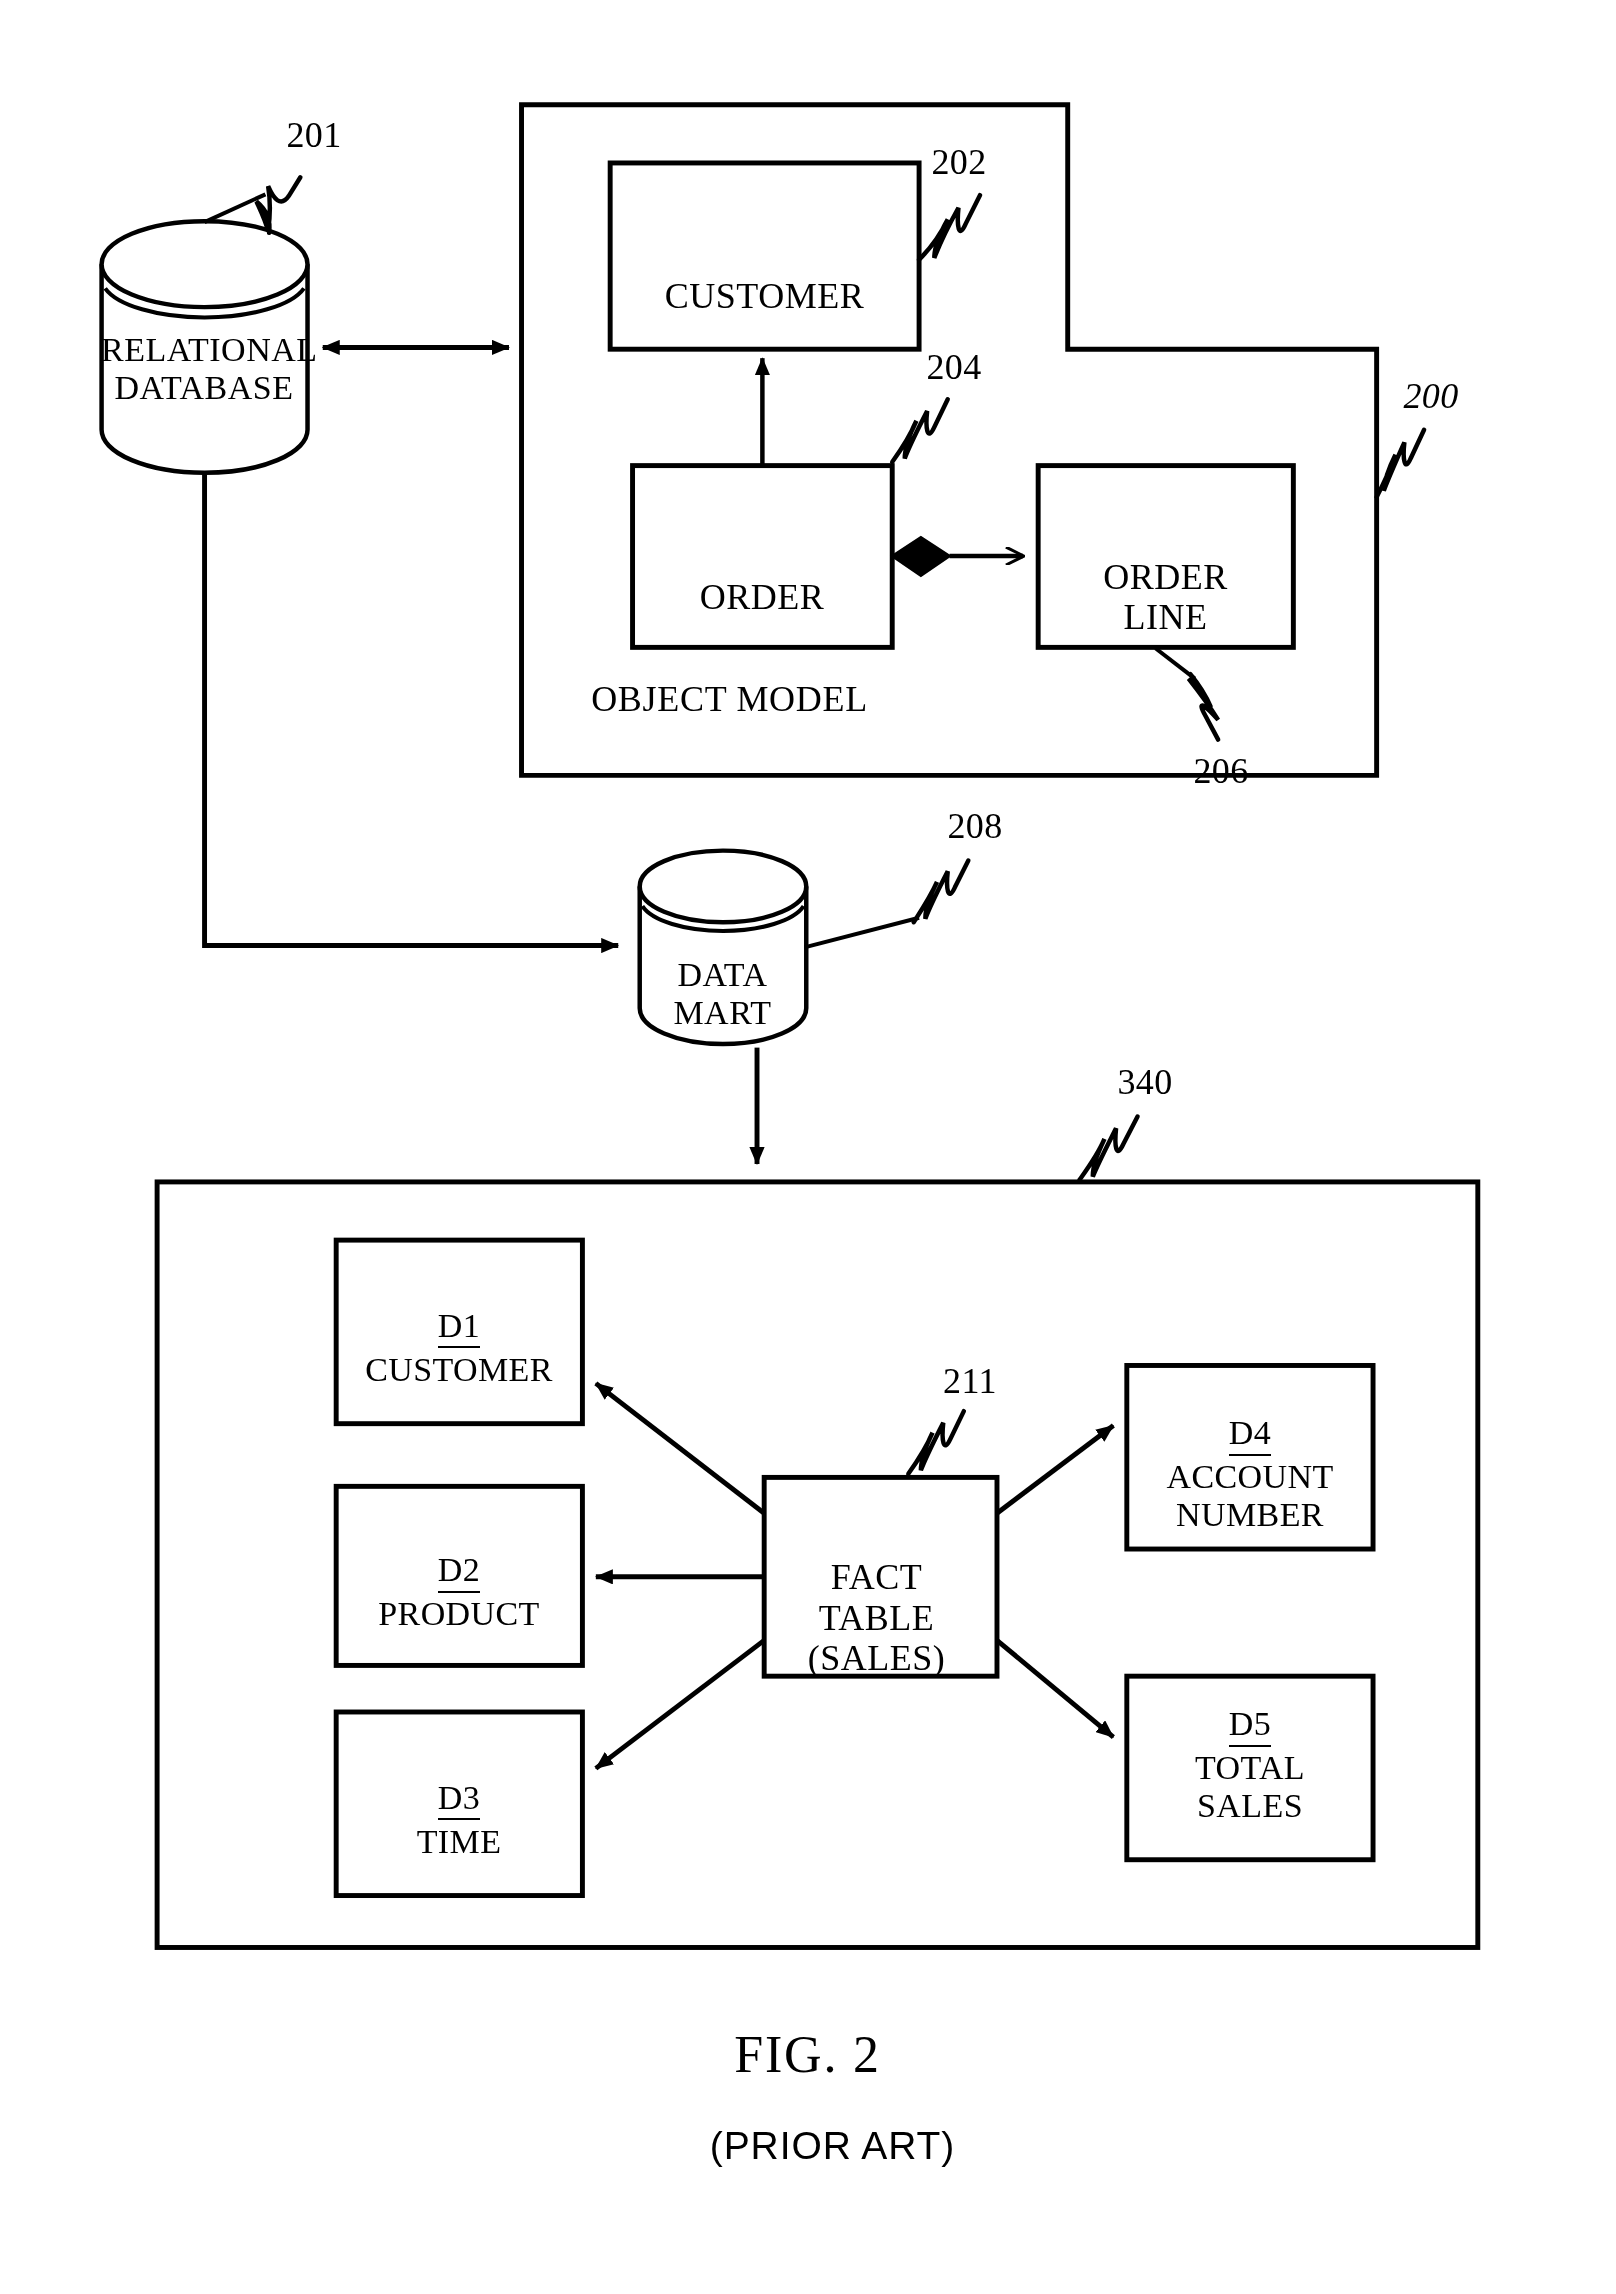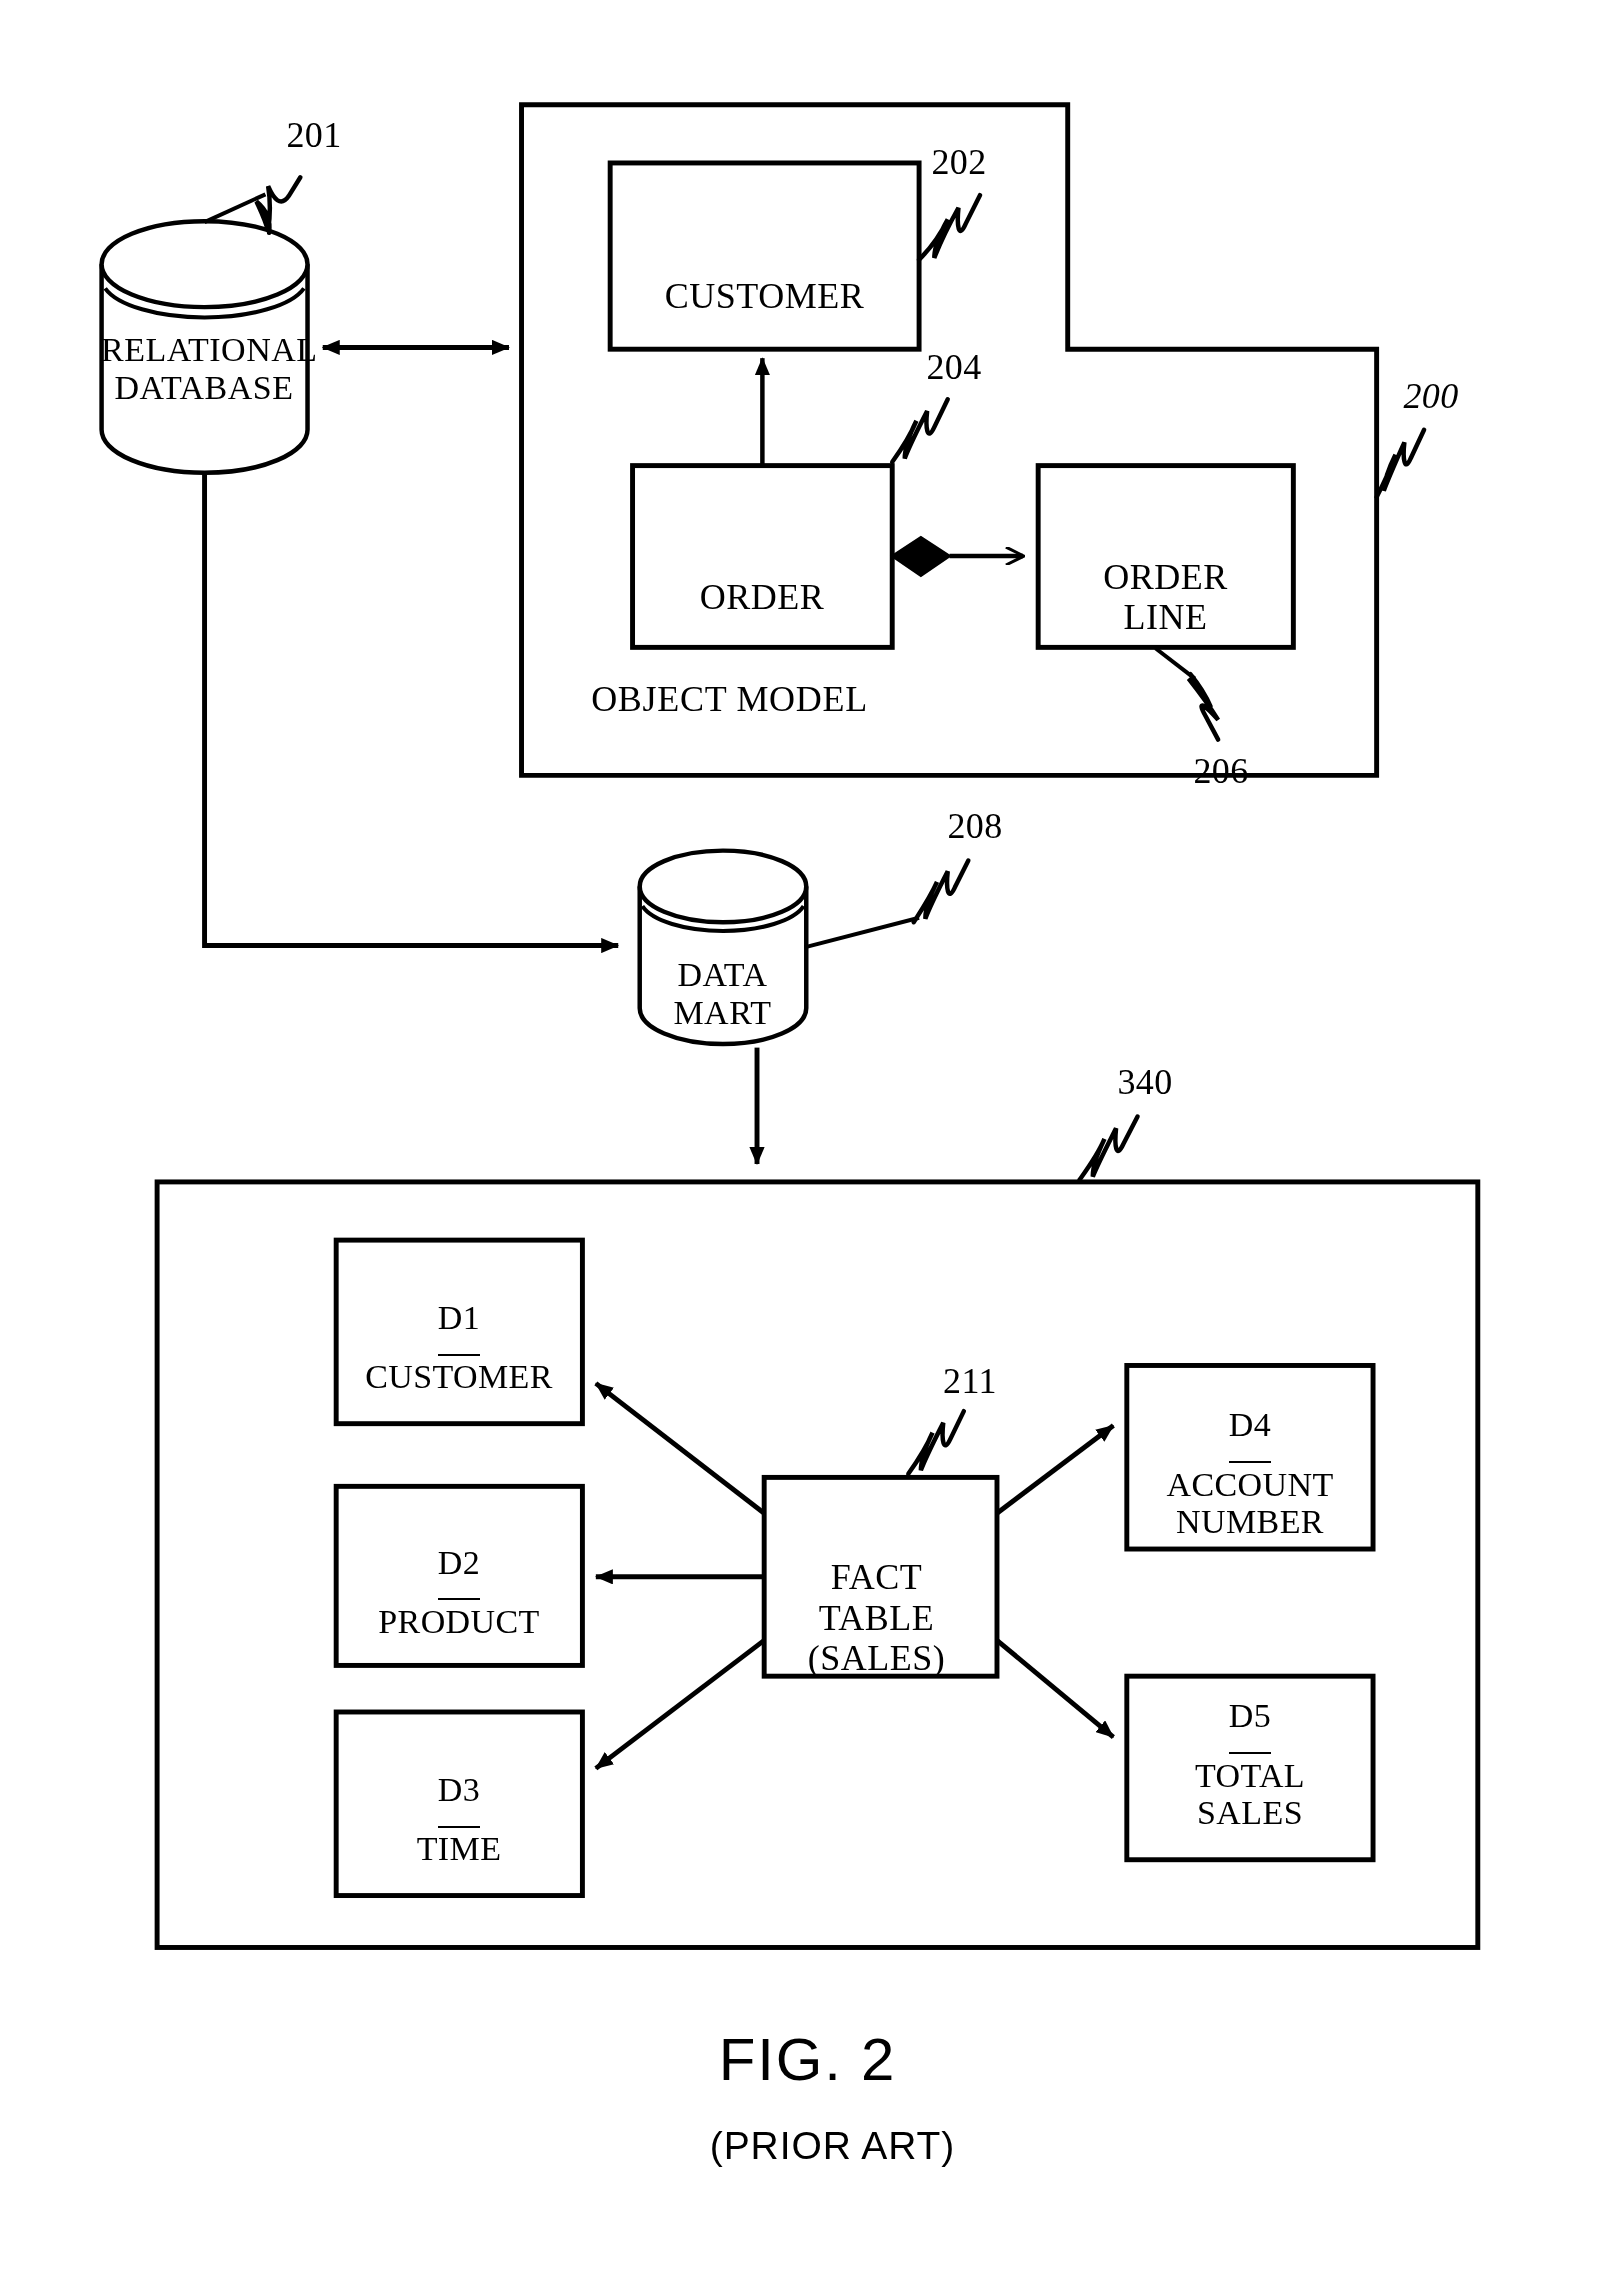--- a/index.html
+++ b/index.html
@@ -54,40 +54,40 @@
   .cyl-label {
     font-size: 34px;
     letter-spacing: 0.5px;
   }
 
   .dim-code {
     font-size: 34px;
     letter-spacing: 0.4px;
     display: inline-block;
     border-bottom: 2.7px solid #000;
-    padding-bottom: 18px;
+    padding-bottom: 3px;
     line-height: 1.05;
   }
 
   .dim-name {
     font-size: 34px;
     letter-spacing: 0.4px;
     line-height: 1.1;
     margin-top: 2.7px;
   }
 
   .object-model-caption {
     font-size: 36px;
     letter-spacing: 0.7px;
   }
 
   .fig-caption {
-    font-size: 60px;
+    font-size: 52px;
     letter-spacing: 1.8px;
-    font-family: Liberation Sans, sans-serif;
+    font-family: Liberation Serif, serif;
   }
 
   .fig-subcaption {
     font-size: 39px;
     letter-spacing: 0.9px;
     font-family: "Liberation Sans", sans-serif;
   }
 
   .dim-inner {
     display: flex;

